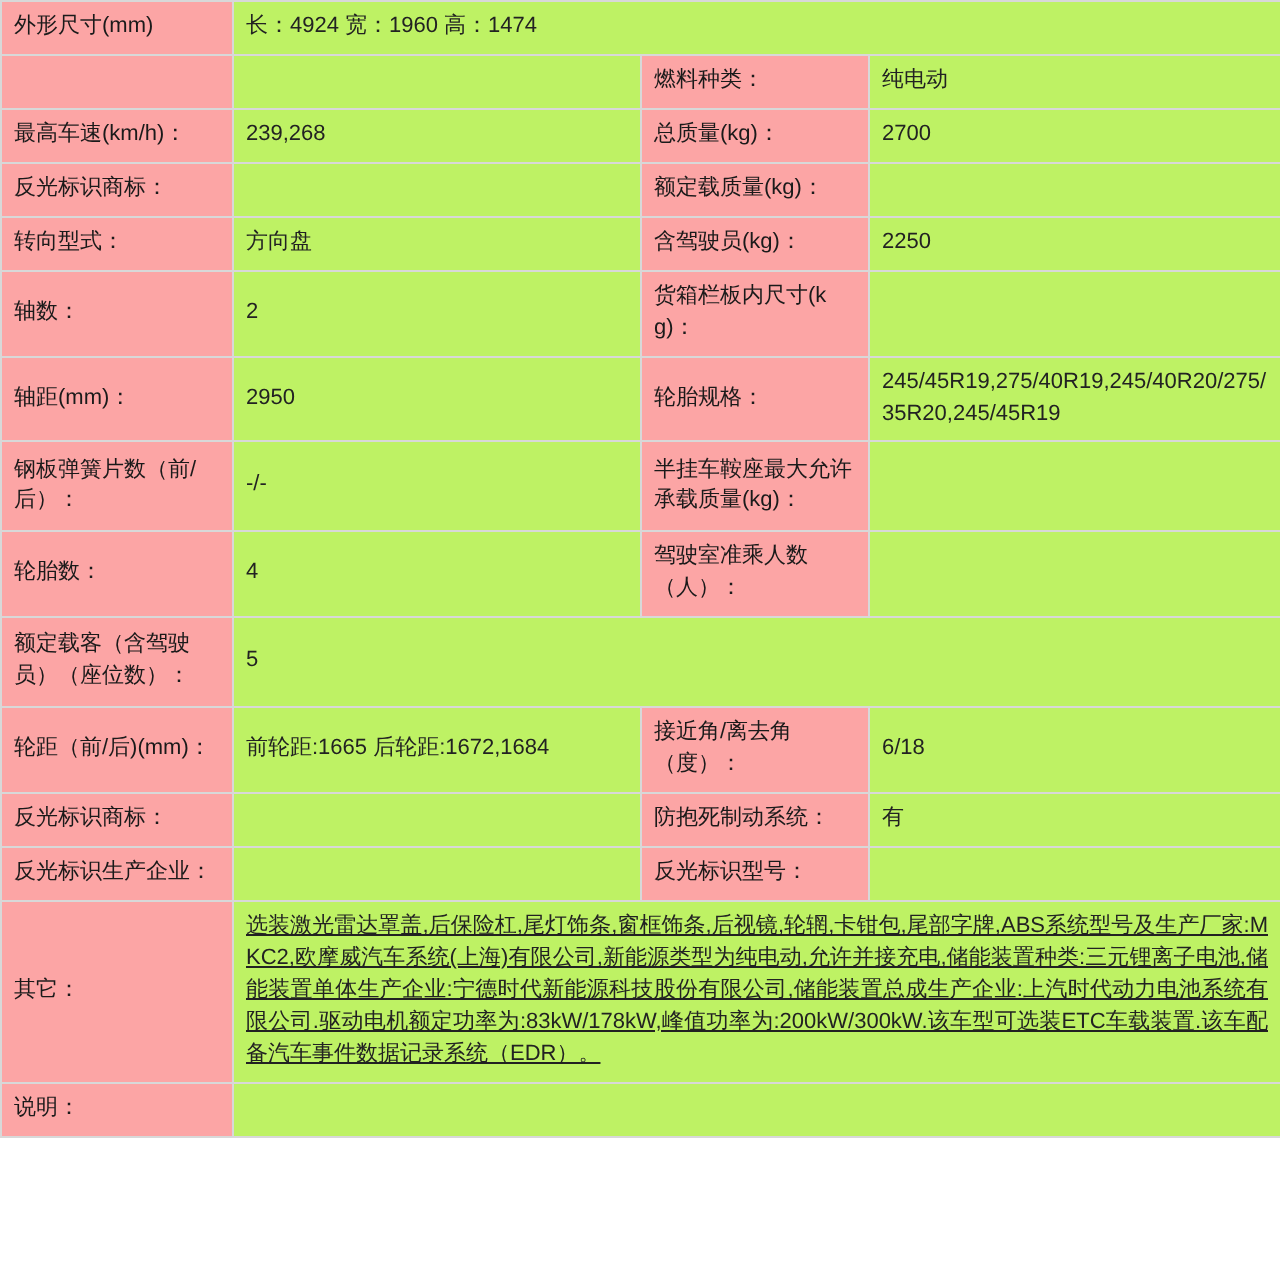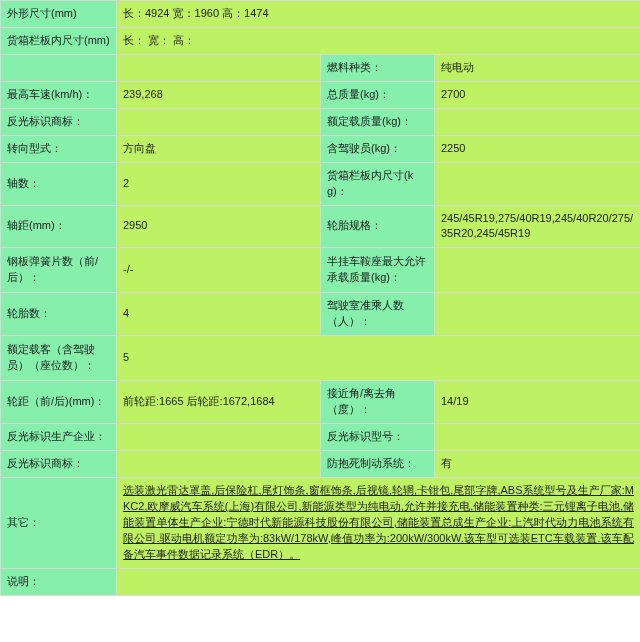--- a/index.html
+++ b/index.html
@@ -25,21 +25,21 @@
   }
   table.spec td {
     border: 1px solid #d8d8d8;
     padding: 5px 6px;
     vertical-align: middle;
     line-height: 1.45;
     word-break: break-all;
     font-size: 11px;
   }
   td.lbl {
-    background: #86efac;
+    background: #fca5a5;
     color: #1a1a1a;
     margin-left: 20px;
   }
   td.val {
     background: #bef264;
     color: #222;
   }
   .c1 { width: 116px; }
   .c2 { width: 204px; }
   .c3 { width: 114px; }
@@ -61,24 +61,20 @@
     <colgroup>
       <col class="c1">
         <col class="c2">
         <col class="c3">
         <col class="c4">
     </colgroup>
     <tbody>
       <tr>
         <td class="lbl">外形尺寸(mm)</td>
         <td class="val" colspan="3">长：4924 宽：1960 高：1474</td>
-      </tr>
-      <tr>
-        <td class="lbl">货箱栏板内尺寸(mm)</td>
-        <td class="val" colspan="3">长：  宽：  高：</td>
       </tr>
       <tr>
         <td class="lbl"></td>
         <td class="val"></td>
         <td class="lbl">燃料种类：</td>
         <td class="val">纯电动</td>
       </tr>
       <tr>
         <td class="lbl">最高车速(km/h)：</td>
         <td class="val">239,268</td>
@@ -122,33 +118,33 @@
         <td class="val"></td>
       </tr>
       <tr>
         <td class="lbl tall">额定载客（含驾驶员）（座位数）：</td>
         <td class="val tall" colspan="3">5</td>
       </tr>
       <tr>
         <td class="lbl">轮距（前/后)(mm)：</td>
         <td class="val">前轮距:1665 后轮距:1672,1684</td>
         <td class="lbl">接近角/离去角（度）：</td>
-        <td class="val">14/19</td>
+        <td class="val">6/18</td>
+      </tr>
+      <tr>
+        <td class="lbl">反光标识商标：</td>
+        <td class="val"></td>
+        <td class="lbl">防抱死制动系统：</td>
+        <td class="val">有</td>
       </tr>
       <tr>
         <td class="lbl">反光标识生产企业：</td>
         <td class="val"></td>
         <td class="lbl">反光标识型号：</td>
         <td class="val"></td>
-      </tr>
-      <tr>
-        <td class="lbl">反光标识商标：</td>
-        <td class="val"></td>
-        <td class="lbl">防抱死制动系统：</td>
-        <td class="val">有</td>
       </tr>
       <tr>
         <td class="lbl">其它：</td>
         <td class="val note-cell" colspan="3">选装激光雷达罩盖,后保险杠,尾灯饰条,窗框饰条,后视镜,轮辋,卡钳包,尾部字牌,ABS系统型号及生产厂家:MKC2,欧摩威汽车系统(上海)有限公司,新能源类型为纯电动,允许并接充电,储能装置种类:三元锂离子电池,储能装置单体生产企业:宁德时代新能源科技股份有限公司,储能装置总成生产企业:上汽时代动力电池系统有限公司.驱动电机额定功率为:83kW/178kW,峰值功率为:200kW/300kW.该车型可选装ETC车载装置.该车配备汽车事件数据记录系统（EDR）。</td>
       </tr>
       <tr>
         <td class="lbl">说明：</td>
         <td class="val" colspan="3"></td>
       </tr>
 

